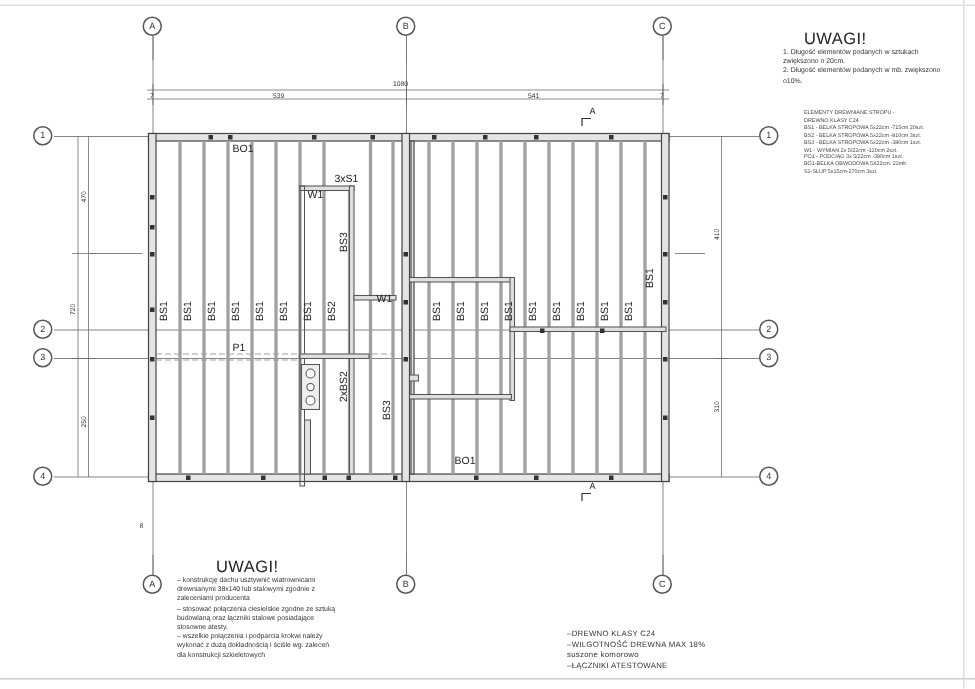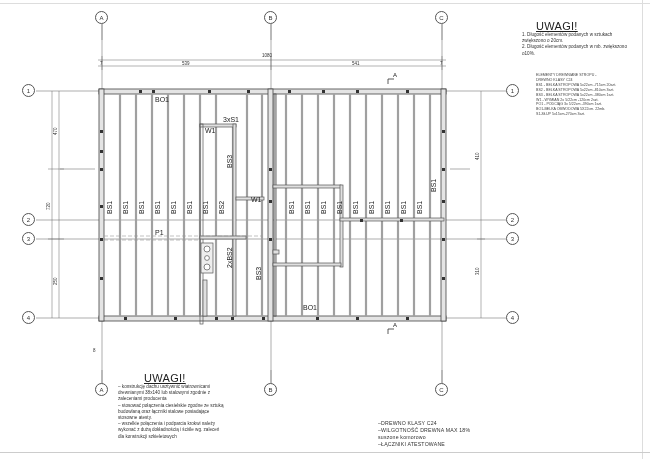--- a/index.html
+++ b/index.html
@@ -1,20 +1,20 @@
 <!DOCTYPE html>
 <html><head>
 <meta charset="utf-8">
 <style>
   html,body{margin:0;padding:0;background:#fff;}
   body{width:650px;height:459px;overflow:hidden;position:relative;font-family:"Liberation Sans",sans-serif;}
   .frame{position:absolute;left:0;top:0;width:650px;height:459px;}
   svg{position:absolute;left:0;top:0;}
   .note{position:absolute;color:#333;font-family:"Liberation Sans",sans-serif;}
-  .note-title{font-size:11px;font-weight:normal;letter-spacing:0.3px;color:#222;text-decoration:underline;}
+  .note-title{font-size:11px;font-weight:normal;letter-spacing:0.3px;color:#222;}
   .note-line{font-size:4.6px;line-height:6.2px;white-space:nowrap;}
   .legend-line{font-size:3.6px;line-height:4.9px;white-space:nowrap;color:#444;}
   .bottom-spec .note-line{font-size:5.2px;line-height:7px;letter-spacing:0.2px;}
   .axis-bubble{position:absolute;width:13px;height:13px;border:1px solid #555;border-radius:50%;font-size:6px;line-height:13px;text-align:center;color:#333;background:#fff;box-sizing:border-box;}
   .lbl{position:absolute;font-size:7px;color:#222;white-space:nowrap;}
   .vlbl{position:absolute;font-size:7px;color:#222;white-space:nowrap;transform:rotate(-90deg);transform-origin:left top;}
   .dim{position:absolute;font-size:4.5px;color:#333;white-space:nowrap;}
   .vdim{position:absolute;font-size:4.5px;color:#333;white-space:nowrap;transform:rotate(-90deg);transform-origin:left top;}
   .sep{position:absolute;left:0;top:452px;width:650px;height:1px;background:#ccc;}
   .topsep{position:absolute;left:0;top:3px;width:650px;height:1px;background:#ddd;}

